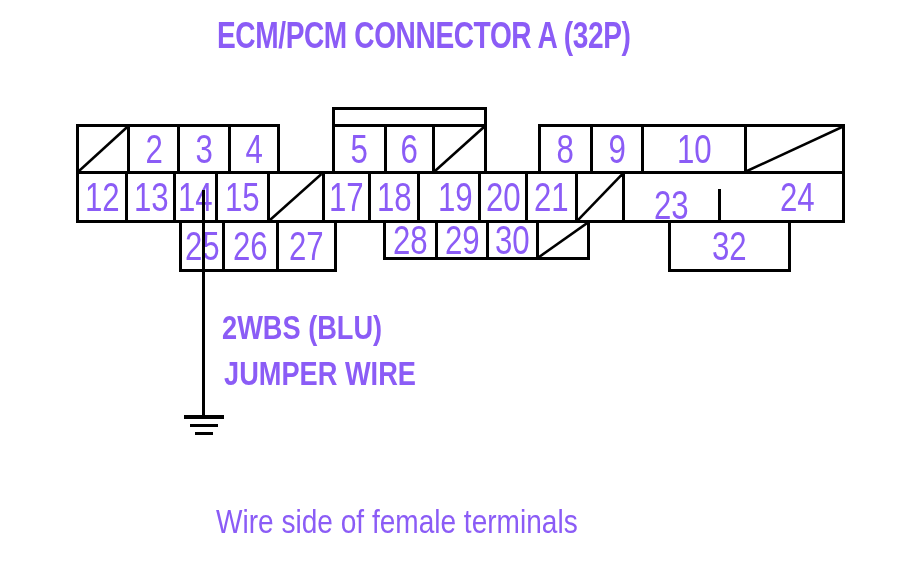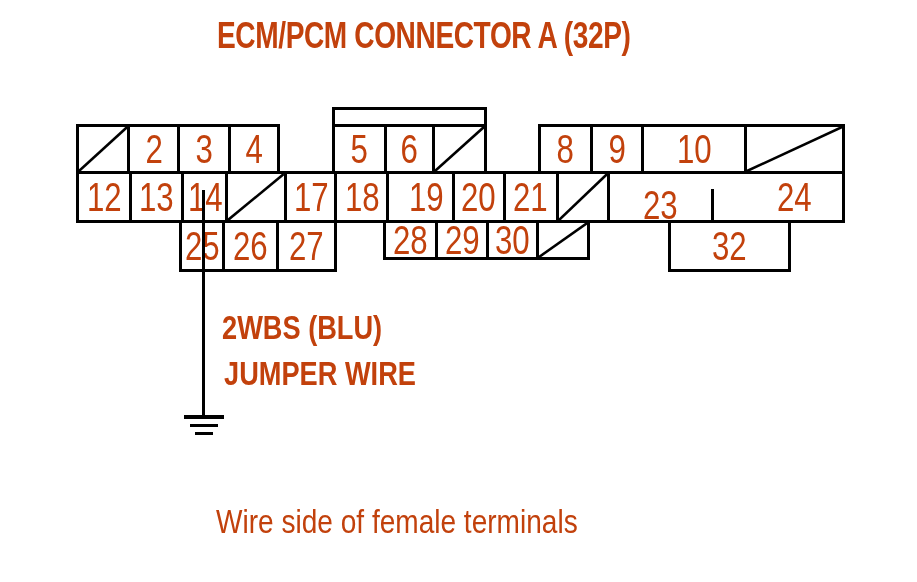--- a/index.html
+++ b/index.html
@@ -1,21 +1,21 @@
 <!DOCTYPE html>
 <html><head>
 <meta charset="utf-8">
 <style>
   html,body{margin:0;padding:0;background:#ffffff;}
   .stage{
     position:relative;
     width:917px;height:582px;
     background:#ffffff;
     font-family:"Liberation Sans", sans-serif;
-    color:#c2410c;
+    color:#8b5cf6;
     overflow:hidden;
   }
   .title{
     position:absolute;
     left:217px;top:15px;
     font-size:36px;font-weight:bold;
     letter-spacing:-0.5px;
     transform:scaleX(0.78);
     transform-origin:left top;
     white-space:nowrap;
@@ -137,20 +137,23 @@
   <div class="block" style="left:76px;top:171px;width:769px;height:52px;">
     <div class="cell" style="flex:52 1 0;">
         <span class="num">12</span>
       </div>
     <div class="cell" style="flex:51 1 0;">
         <span class="num">13</span>
       </div>
     <div class="cell" style="flex:43 1 0;">
         <span class="num">14</span>
       </div>
+    <div class="cell" style="flex:56 1 0;">
+        <span class="num">15</span>
+      </div>
     <div class="cell diag" style="flex:58 1 0;">
       <svg viewBox="0 0 100 100" preserveAspectRatio="none">
           <line x1="0" y1="100" x2="100" y2="0" stroke="#000" stroke-width="2.6" vector-effect="non-scaling-stroke"></line>
         </svg>
     </div>
     <div class="cell" style="flex:49 1 0;">
         <span class="num">17</span>
       </div>
     <div class="cell" style="flex:51 1 0;">
         <span class="num">18</span>

